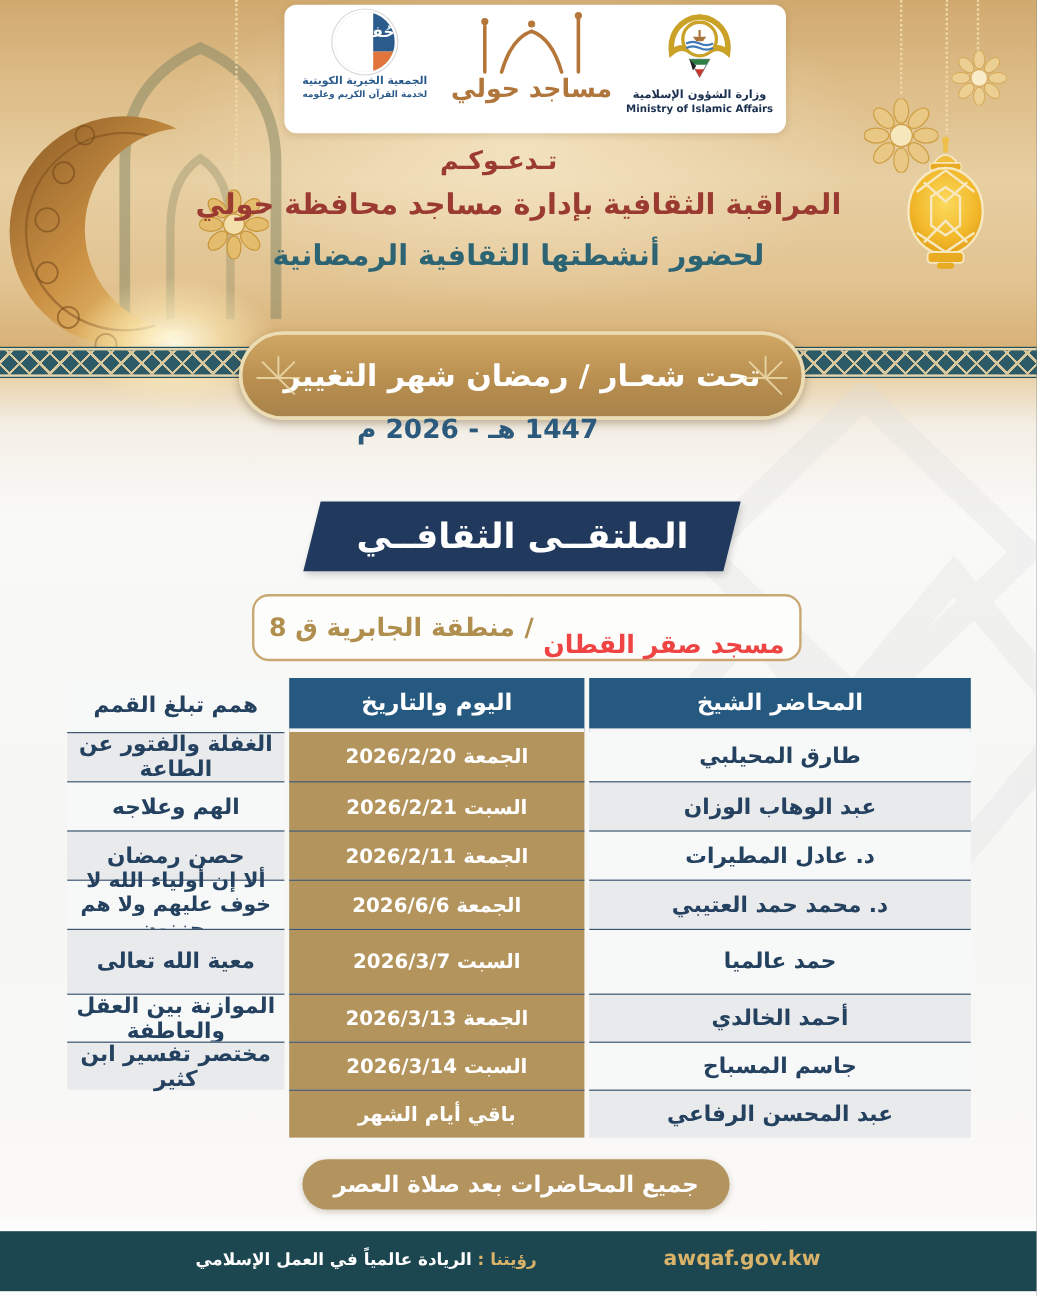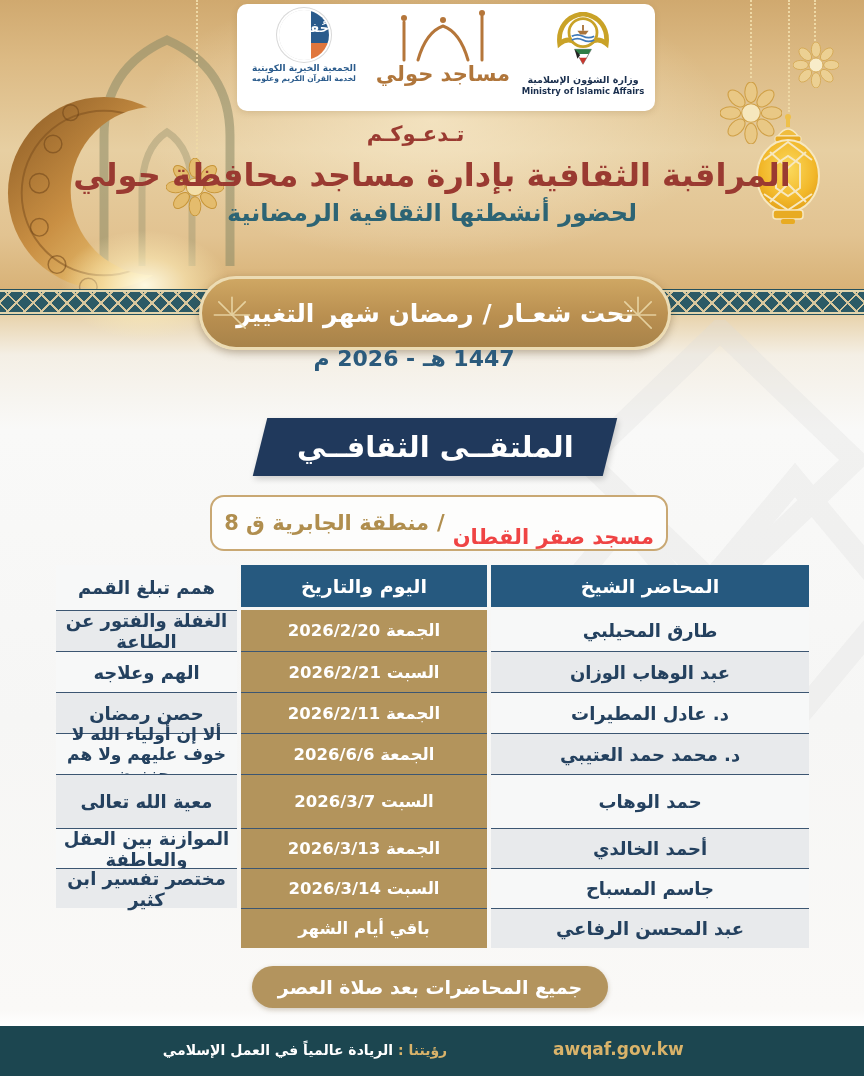--- a/index.html
+++ b/index.html
@@ -53,36 +53,36 @@
   .hifadh-line2 { font-size:7.5px; font-weight:bold; color:#2a5b8c; line-height:10px; }
   .logo-masajid { position:absolute; right:142px; top:6px; width:140px; text-align:center; }
   .masajid-name { font-size:21px; font-weight:bold; color:#b0763b; margin-top:-6px; }
   .logo-ministry { position:absolute; right:8px; top:8px; width:128px; text-align:center; }
   .ministry-ar { font-size:9.5px; font-weight:bold; color:#1a2f4e; line-height:12px; margin-top:2px; }
   .ministry-en { font-size:8.5px; font-weight:bold; color:#1a2f4e; line-height:11px; }
   
   .invite1 { position:absolute; left:0; top:122px; width:831px; text-align:center;
     font-size:21px; font-weight:bold; color:#9a3a31; }
   .invite2 { position:absolute; left:0; top:156px; width:864px; text-align:center;
-    font-size:32px; font-weight:bold; color:#9a3a31; }
+    font-size:24px; font-weight:bold; color:#9a3a31; }
   .invite3 { position:absolute; left:0; top:199px; width:864px; text-align:center;
     font-size:24px; font-weight:bold; color:#2d6474; }
   
   .gold-banner {
     position:absolute; left:199px; top:276px; width:472px; height:74px;
     background:linear-gradient(180deg,#cfa763 0%, #b98f50 55%, #a8834a 100%);
     border:3px solid #ecdcb4; border-radius:38px;
     box-shadow:0 3px 8px rgba(80,55,20,.35);
     display:flex; align-items:center; justify-content:center;
   }
   .gold-banner .txt { color:#fff; font-size:25px; font-weight:bold; }
   .sparkle { position:absolute; top:14px; width:44px; height:44px; opacity:.8; }
   .sparkle.s-right { right:8px; } .sparkle.s-left { left:8px; }
   .year-line { position:absolute; left:0; top:346px; width:796px; text-align:center;
-    font-size:22px; font-weight:bold; color:#2b5a7c;margin-left:16px; }
+    font-size:22px; font-weight:bold; color:#2b5a7c; }
   
   .forum-banner {
     position:absolute; left:260px; top:418px; width:350px; height:58px;
     background:#20395c; transform:skewX(-14deg);
     display:flex; align-items:center; justify-content:center;
     box-shadow:2px 3px 6px rgba(0,0,0,.18);
   }
   .forum-banner .txt { transform:skewX(14deg); color:#fff; font-size:29px; font-weight:bold; }
   .venue-box {
     position:absolute; left:210px; top:495px; width:458px; height:56px;
@@ -351,21 +351,21 @@
 
     <div class="cell dcell c-text odd">الهم وعلاجه</div>
     <div class="cell dcell c-text odd">د. عادل المطيرات</div>
     <div class="cell dcell c-date">الجمعة 2026/2/11</div>
 
     <div class="cell dcell c-text even">حصن رمضان</div>
     <div class="cell dcell c-text even">د. محمد حمد العتيبي</div>
     <div class="cell dcell c-date">الجمعة 2026/6/6</div>
 
     <div class="cell dcell c-text odd c-long">ألا إن أولياء الله لا خوف عليهم ولا هم يحزنون</div>
-    <div class="cell dcell c-text odd">حمد الوهاب</div>
+    <div class="cell dcell c-text odd">حمد عالميا</div>
     <div class="cell dcell c-date">السبت 2026/3/7</div>
 
     <div class="cell dcell c-text even">معية الله تعالى</div>
     <div class="cell dcell c-text even">أحمد الخالدي</div>
     <div class="cell dcell c-date">الجمعة 2026/3/13</div>
 
     <div class="cell dcell c-text odd">الموازنة بين العقل والعاطفة</div>
     <div class="cell dcell c-text odd">جاسم المسباح</div>
     <div class="cell dcell c-date">السبت 2026/3/14</div>
 

